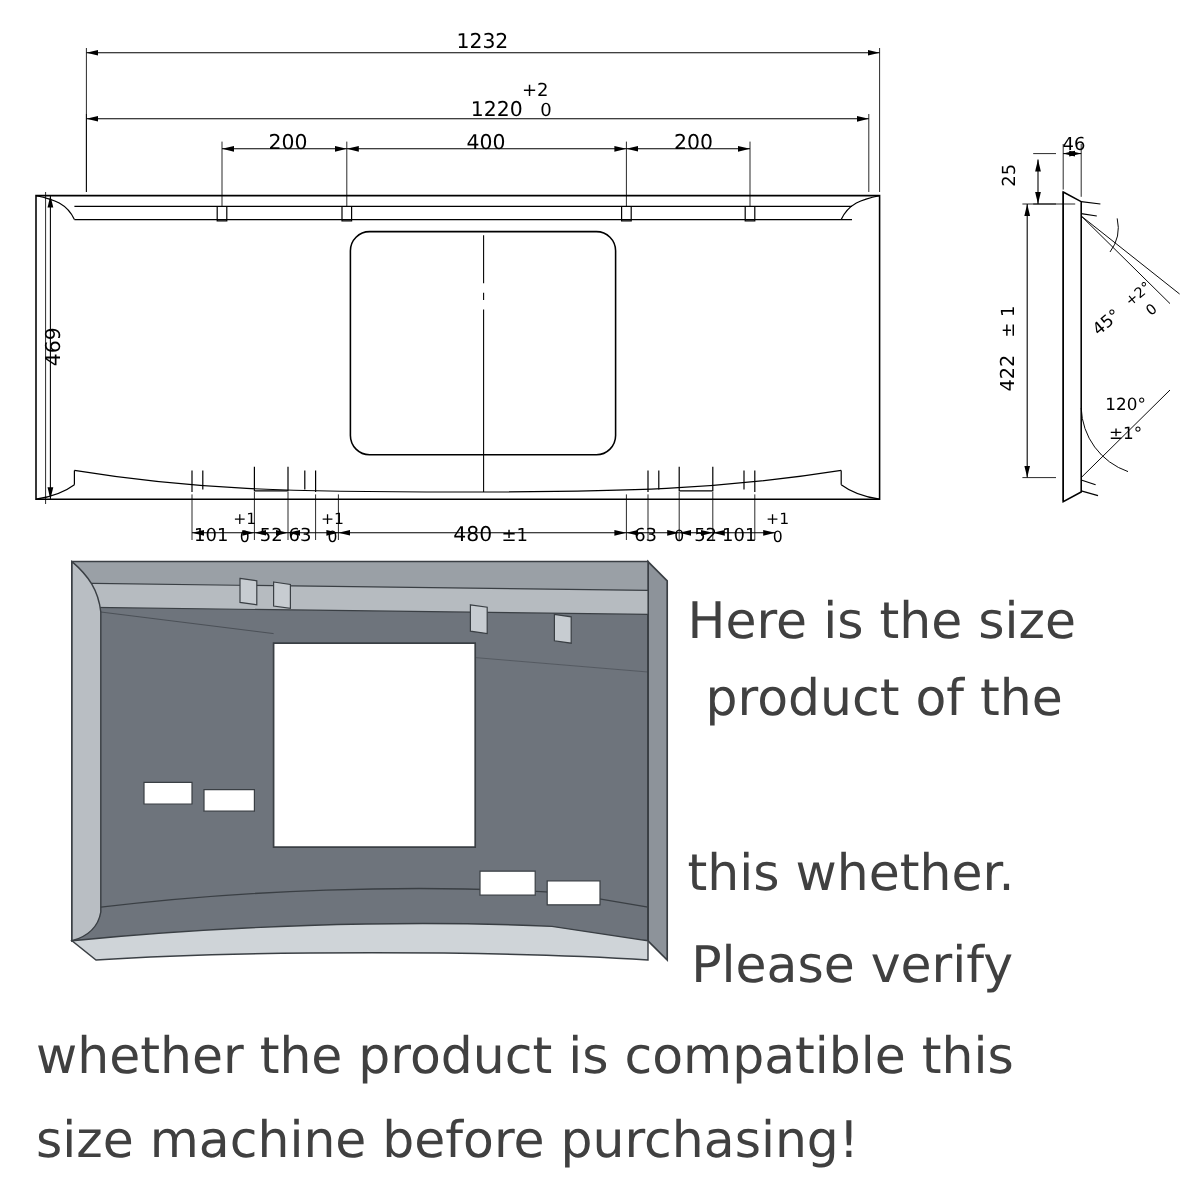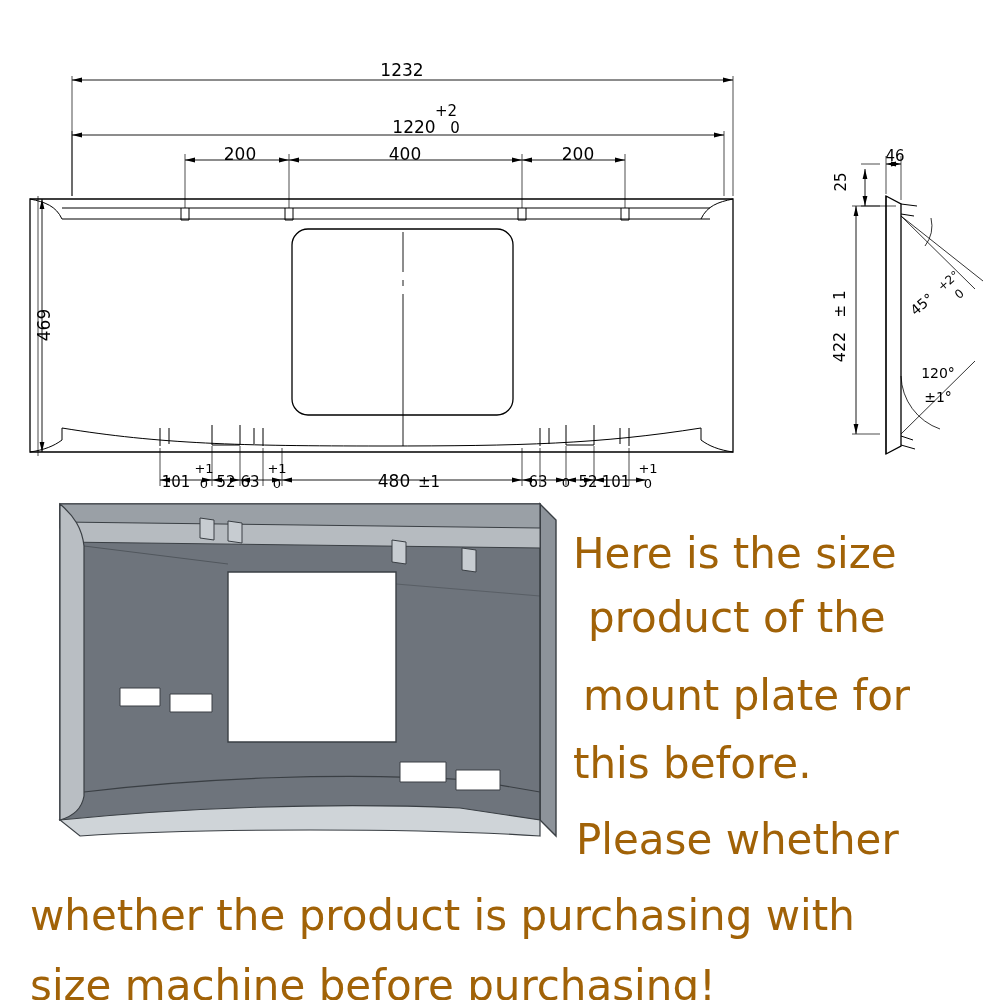--- a/index.html
+++ b/index.html
@@ -12,31 +12,30 @@
     height: 1000px;
     position: relative;
     font-family: "DejaVu Sans", sans-serif;
     overflow: hidden;
   }
   #stage {
     position: absolute;
     left: 0; top: 0;
     width: 1000px;
     height: 736px;
-    margin-top: 36px;
   }
   svg.layer {
     position: absolute;
     left: 0; top: 0;
     width: 1000px;
     height: 1000px;
   }
   .notice {
     position: absolute;
-    color: #a16207;
+    color: #404040;
     font-family: "DejaVu Sans", sans-serif;
     font-size: 42px;
     line-height: 64px;
     white-space: nowrap;
   }
   .notice-line { display: block; }
   .nl1 { position: absolute; left: 573px; top: 486px; }
   .nl2 { position: absolute; left: 588px; top: 550px; }
   .nl3 { position: absolute; left: 583px; top: 628px; }
   .nl4 { position: absolute; left: 573px; top: 696px; }
@@ -265,20 +264,19 @@
       <path d="M456,734 L500,734 L500,754 L456,754 Z" fill="#ffffff" stroke="#3a3f44" stroke-width="1"></path>
 
       <path d="M84,510 L228,528" fill="none" stroke="#3a3f44" stroke-width="0.8" opacity="0.7"></path>
       <path d="M396,548 L540,560" fill="none" stroke="#3a3f44" stroke-width="0.8" opacity="0.5"></path>
     </g>
   </svg>
 
   <div class="notice" style="left:0;top:0;width:1000px;height:1000px;">
     <span class="notice-line nl1">Here is the size</span>
     <span class="notice-line nl2">product of the</span>
-    <span class="notice-line nl3">mount plate for</span>
-    <span class="notice-line nl4">this before.</span>
-    <span class="notice-line nl5">Please whether</span>
-    <span class="notice-line nl6">whether the product is purchasing with</span>
+    <span class="notice-line nl4">this whether.</span>
+    <span class="notice-line nl5">Please verify</span>
+    <span class="notice-line nl6">whether the product is compatible this</span>
     <span class="notice-line nl7">size machine before purchasing!</span>
   </div>
 
 </div>
 
 </body></html>

